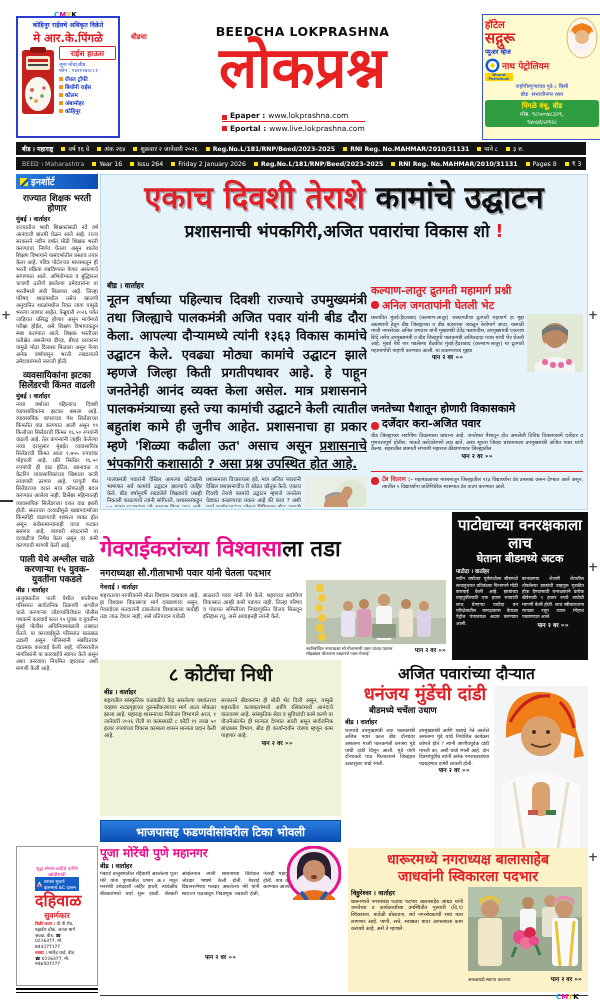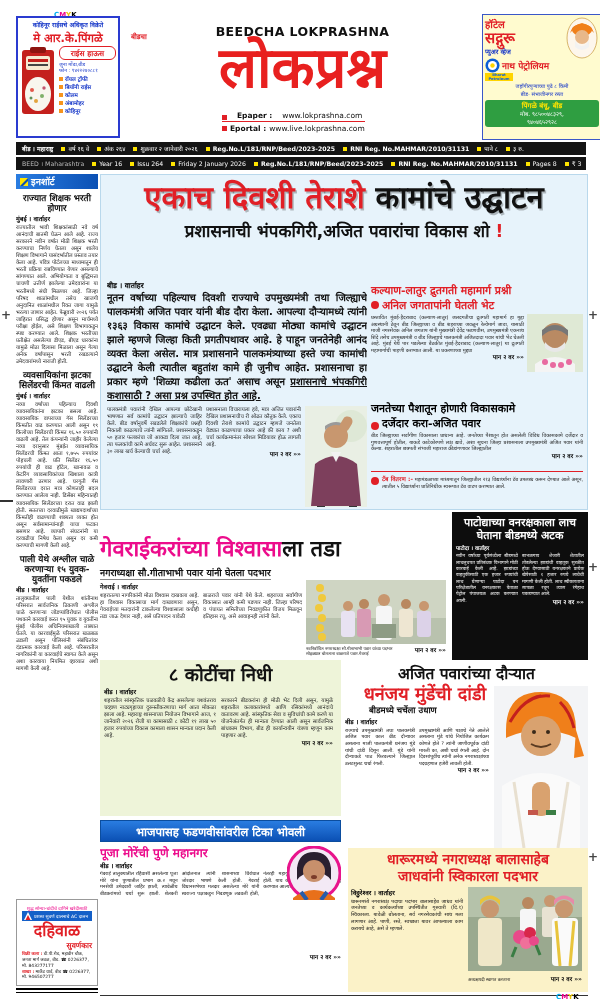--- a/index.html
+++ b/index.html
@@ -1,20 +1,20 @@
 <!DOCTYPE html>
 <html><head>
 <meta charset="utf-8">
 <style>
   html,body{margin:0;padding:0;background:#fff}
   .page{position:relative;width:600px;height:1000px;background:#fff;overflow:hidden;
         font-family:"DejaVu Sans",sans-serif;color:#111}
   .abs{position:absolute}
   .c{text-align:center}
-  .r{text-align:right}
+  .r{text-align:center}
   .j{text-align:justify}
   .b{font-weight:bold}
   .red{color:#e11f26}
   .mag{color:#ec0c8c}
   .blue{color:#1637c8}
   .tiny{font-size:5.3px;line-height:1.33;color:#1c1c1c}
   .t5{font-size:5px;line-height:1.3;color:#1c1c1c}
   .dl{font-weight:bold;font-size:6.4px;margin:1px 0;color:#000}
   .cont{font-weight:bold;font-size:6px;color:#000}
   .cols3{column-count:3;column-gap:4px}
@@ -58,21 +58,21 @@
         <rect x="8" y="13" width="20" height="3" fill="#c4201d"></rect>
         <rect x="8" y="18" width="20" height="2" fill="#444"></rect>
         <ellipse cx="18" cy="48" rx="13" ry="17" fill="#f8f6ee"></ellipse>
         <circle cx="12" cy="44" r="2" fill="#e2574a"></circle>
           <circle cx="22" cy="50" r="2" fill="#7fb069"></circle>
         <circle cx="16" cy="55" r="2" fill="#e2a33c"></circle>
           <circle cx="24" cy="42" r="1.7" fill="#c2556f"></circle>
         <circle cx="11" cy="52" r="1.5" fill="#5e8f5a"></circle>
       </svg>
       <div style="flex:1">
-        <div class="c b red" style="font-size:7.5px;border:1px solid #e11f26;border-radius:6px;padding:1px 0">राईस हाऊस</div>
+        <div class="c b red" style="font-size:7.5px;border:1px solid #e11f26;border-radius:1px;padding:1px 0">राईस हाऊस</div>
         <div class="blue" style="font-size:5px;margin-top:1px">जुना मोंढा,बीड</div>
         <div class="blue" style="font-size:5px">फोन : ९४२२२४०८८१</div>
         <div style="margin-top:2px">
           <div style="display:flex;align-items:center;gap:2px;font-size:5.6px;font-weight:bold;color:#1637c8">
               <span class="sq" style="background:#f7941d"></span>
               <span>रॉयल ट्रॉफी</span>
             </div>
           <div style="display:flex;align-items:center;gap:2px;font-size:5.6px;font-weight:bold;color:#1637c8">
               <span class="sq" style="background:#f7941d"></span>
               <span>बियाँनी राईस</span>
@@ -91,21 +91,21 @@
             </div>
         </div>
       </div>
     </div>
   </div>
 
   <div class="abs b c" style="left:125px;top:24px;width:355px;font-size:12.5px;letter-spacing:.4px">BEEDCHA LOKPRASHNA</div>
   <div class="abs b red" style="left:131px;top:32px;font-size:7px">बीडचा</div>
   <div class="abs b red c" style="left:125px;top:36px;width:355px;font-size:56px;line-height:1.15;color:#e8201f">लोकप्रश्न</div>
   <div class="abs" style="left:222px;top:111px">
-    <div style="display:flex;align-items:flex-end;gap:10px;font-size:7.5px;border-bottom:1px solid #e11f26;padding-bottom:1px">
+    <div style="display:flex;align-items:flex-end;gap:3px;font-size:7.5px;border-bottom:1px solid #e11f26;padding-bottom:1px">
       <span class="sq" style="background:#e11f26;width:5px;height:5px"></span>
       <span class="b">Epaper :</span>
       <span>www.lokprashna.com</span>
     </div>
     <div style="display:flex;align-items:center;gap:3px;font-size:7.5px;margin-top:2px">
       <span class="sq" style="background:#e11f26;width:5px;height:5px"></span>
       <span class="b">Eportal :</span>
       <span>www.live.lokprashna.com</span>
     </div>
   </div>
@@ -224,21 +224,21 @@
       <div class="dl">मुंबई । वार्ताहर</div>
       <div class="tiny j">नव्या वर्षाच्या पहिल्याच दिवशी व्यावसायिकांना झटका बसला आहे. व्यावसायिक वापराच्या गॅस सिलेंडरच्या किंमतीत वाढ करण्यात आली असून १९ किलोच्या सिलेंडरची किंमत १६.५० रुपयांनी वाढली आहे. तेल कंपन्यांनी जाहीर केलेल्या नव्या दरानुसार मुंबईत व्यावसायिक सिलेंडरची किंमत आता १,७५५ रुपयांवर पोहचली आहे. प्रति सिलेंडर १६.५० रुपयांची ही वाढ हॉटेल, खानावळ व केटरिंग व्यावसायिकांच्या खिशाला कात्री लावणारी ठरणार आहे. घरगुती गॅस सिलेंडरच्या दरात मात्र कोणताही बदल करण्यात आलेला नाही. डिसेंबर महिन्यातही व्यावसायिक सिलेंडरच्या दरात वाढ झाली होती. सततच्या दरवाढीमुळे खाद्यपदार्थांच्या किंमतीही वाढण्याची शक्यता व्यक्त होत असून सर्वसामान्यांनाही याचा फटका बसणार आहे. व्यापारी संघटनांनी या दरवाढीचा निषेध केला असून दर कमी करण्याची मागणी केली आहे.</div>
     </div>
 
     <div style="margin-top:5px">
       <div class="c b" style="font-size:8.8px;line-height:1.15">पाली येथे अश्लील चाळे करणाऱ्या १५ युवक- युवतींना पकडले</div>
       <div class="dl">बीड । वार्ताहर</div>
       <div class="tiny j">तालुक्यातील पाली येथील शांतीनाथ परिसरात सार्वजनिक ठिकाणी अश्लील चाळे करणाऱ्या जोडप्यांविरोधात पोलीस पथकाने कारवाई करत १५ युवक व युवतींना मुंबई पोलीस अधिनियमाखाली ताब्यात घेतले. या कारवाईमुळे परिसरात खळबळ उडाली असून पोलिसांनी संबंधितांवर दंडात्मक कारवाई केली आहे. परिसरातील नागरिकांनी या कारवाईचे स्वागत केले असून अशा कारवाया नियमित व्हाव्यात अशी मागणी केली आहे.</div>
     </div>
 
-    <div style="margin-top:auto;border:1px solid #999;padding:5px">
+    <div style="margin-top:auto;border:1px solid #999;padding:18px">
       <div class="c mag" style="font-size:4.6px">शुद्ध सोन्या-चांदीचे दागिने खरेदीसाठी</div>
       <div style="background:#1460c8;color:#fff;display:flex;align-items:center;gap:2px;padding:1px 2px">
         <svg width="8" height="8" viewBox="0 0 8 8">
             <polygon points="4,0 8,8 0,8" fill="#fff"></polygon>
             <polygon points="4,3 6.5,8 1.5,8" fill="#e11f26"></polygon>
           </svg>
         <span style="font-size:4.6px">प्रशस्त सुवर्ण दालनाचे AC दालन</span>
       </div>
       <div class="c b red" style="font-size:16px;line-height:1.2">दहिवाळ</div>
       <div class="r b red" style="font-size:7.5px">सुवर्णकार</div>
@@ -251,21 +251,21 @@
     <div class="c" style="margin-top:5px;font-size:31px;font-weight:bold;line-height:1.15">
       <span class="red hshadow">एकाच दिवशी तेराशे</span>
       <span class="hshadow" style="color:#111;">कामांचे उद्घाटन</span>
     </div>
     <div class="c b" style="font-size:17px;margin-top:3px">
       <span>प्रशासनाची भंपकगिरी,अजित पवारांचा विकास शो</span><span class="red"> !</span>
     </div>
 
     <div class="abs" style="left:6px;top:104px;width:260px;height:228px;overflow:hidden">
       <div class="dl" style="font-size:7.3px">बीड । वार्ताहर</div>
-      <div class="j" style="font-size:10px;line-height:1.4;font-weight:600;color:#111">
+      <div class="j" style="font-size:13px;line-height:1.4;font-weight:600;color:#111">
         <span>नूतन वर्षाच्या पहिल्याच दिवशी राज्याचे उपमुख्यमंत्री तथा जिल्ह्याचे पालकमंत्री अजित पवार यांनी बीड दौरा केला. आपल्या दौऱ्यामध्ये त्यांनी १३६३ विकास कामांचे उद्घाटन केले. एवढ्या मोठ्या कामांचे उद्घाटन झाले म्हणजे जिल्हा किती प्रगतीपथावर आहे. हे पाहून जनतेनेही आनंद व्यक्त केला असेल. मात्र प्रशासनाने पालकमंत्र्याच्या हस्ते ज्या कामांची उद्घाटने केली त्यातील बहुतांश कामे ही जुनीच आहेत. प्रशासनाचा हा प्रकार म्हणे 'शिळ्या कढीला ऊत' असाच असून </span><span style="text-decoration:underline">प्रशासनाचे भंपकगिरी कशासाठी ? असा प्रश्न उपस्थित होत आहे.</span>
       </div>
       <div style="display:flex;gap:4px;margin-top:3px">
         <div class="tiny j" style="width:95px">पालकमंत्री पवारांनी देखिल आपल्या छोटेखानी भाषणात सर्व कामांचे उद्घाटन झाल्याचे जाहिर केले. बीड वर्षानुवर्षे रखडलेले शिक्षकांचे प्रश्नही निकाली काढल्याचे त्यांनी सांगितले. प्रशासनाकडून ५० हजार फलकांचा जो आकडा दिला जात आहे, त्या फलकांची कामे अर्धवट सुरू आहेत. प्रशासनाने ३० लाख खर्च केल्याची चर्चा आहे.</div>
         <div style="width:95px">
           <div class="tiny j">प्रशासनाला विचारायला हवे, मात्र अजित पवारांनी देखिल प्रशासनाचीच री ओढत कौतुक केले. एकाच दिवशी तेराशे कामांचे उद्घाटन म्हणजे जनतेला वेड्यात काढण्याचा प्रकार आहे की काय ? अशी चर्चा कार्यक्रमानंतर सोशल मिडियावर होऊ लागली आहे.</div>
           <div class="cont r" style="margin-top:2px">पान २ वर »»</div>
         </div>
         <svg width="62" height="116" viewBox="0 0 62 116">
           <rect width="62" height="116" fill="#e9efe4"></rect>
@@ -356,21 +356,21 @@
     <circle cx="118" cy="26" r="5" fill="#c8976f"></circle>
       <rect x="111" y="31" width="14" height="26" rx="3" fill="#dcd2e8"></rect>
     <rect x="66" y="44" width="24" height="14" fill="#8d9b84"></rect>
   </svg>
   <div class="abs" style="left:306px;top:646px;width:140px;display:flex;justify-content:space-between;align-items:flex-start">
     <div style="font-size:4.2px;line-height:1.25;width:96px">नवनिर्वाचित नगराध्यक्षा सौ.गीताभाभी पवार यांच्या पदभार सोहळ्यात बोलताना बाळराजे पवार.गेवराई</div>
     <div class="cont">पान २ वर »»</div>
   </div>
 
   <div class="abs" style="left:452px;top:512px;width:136px;height:148px;background:#0d0d0d;color:#fff;box-sizing:border-box;padding:4px">
-    <div class="c b" style="font-size:11px;line-height:1.2">पाटोद्याच्या वनरक्षकाला लाच</div>
+    <div class="c b" style="font-size:15px;line-height:1.2">पाटोद्याच्या वनरक्षकाला लाच</div>
     <div class="c b" style="font-size:11px;line-height:1.2">घेताना बीडमध्ये अटक</div>
     <div class="b" style="font-size:5.5px;margin:2px 0 1px">पाटोदा । वार्ताहर</div>
     <div style="display:flex;gap:4px">
       <div class="j" style="width:62px;font-size:4.7px;line-height:1.35;color:#eee">नवीन वर्षाच्या पूर्वसंध्येला बीडमध्ये लाचलुचपत प्रतिबंधक विभागाने मोठी कारवाई केली आहे. झाडांच्या वाहतुकीसाठी एक हजार रुपयांची लाच घेणाऱ्या पाटोदा वन परिक्षेत्रातील वनरक्षकास वेताळा पेट्रोल पंपाजवळ अटक करण्यात आली.</div>
       <div style="width:62px">
         <div class="j" style="font-size:4.7px;line-height:1.35;color:#eee">बाभळगाव शेजारी शेतातील तोडलेल्या झाडांची वाहतूक सुरळीत होऊ देण्यासाठी वनरक्षकाने प्रत्येक खेपेसाठी १ हजार रुपये लाचेची मागणी केली होती. लाच स्वीकारताना सापळा रचून त्यास रंगेहाथ पकडण्यात आले.</div>
         <div class="cont r" style="color:#fff">पान २ वर »»</div>
       </div>
     </div>
   </div>

